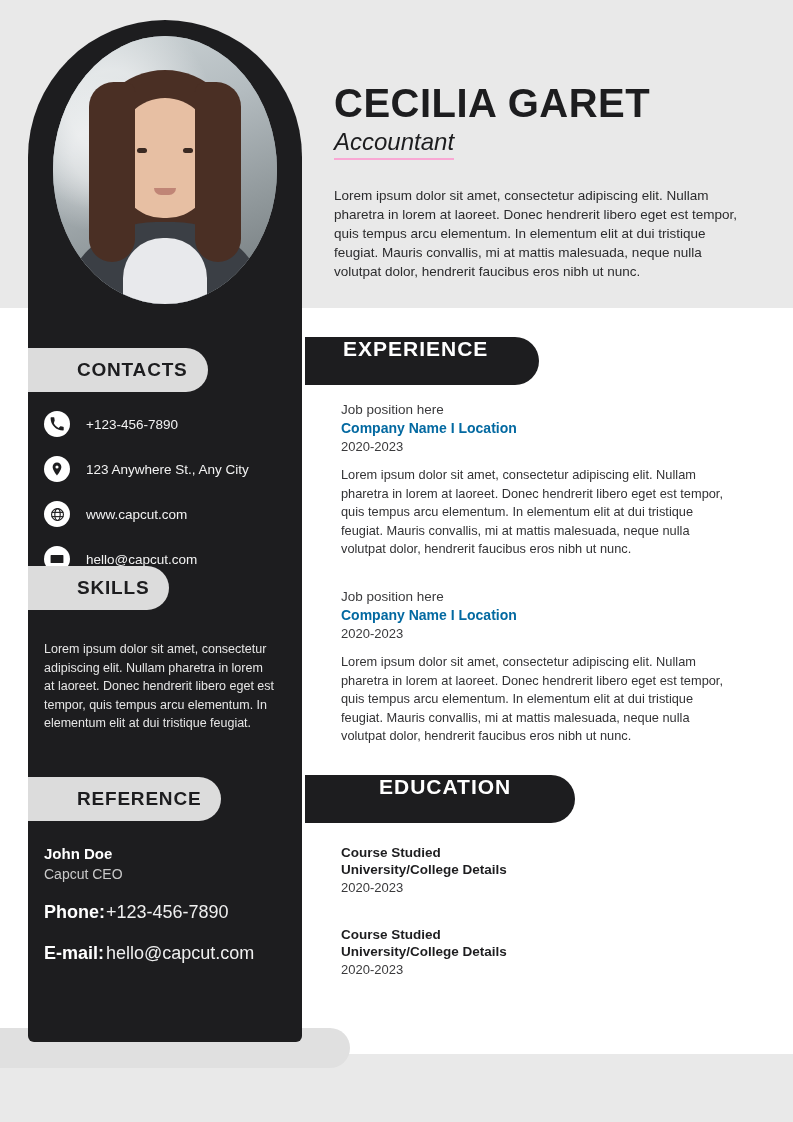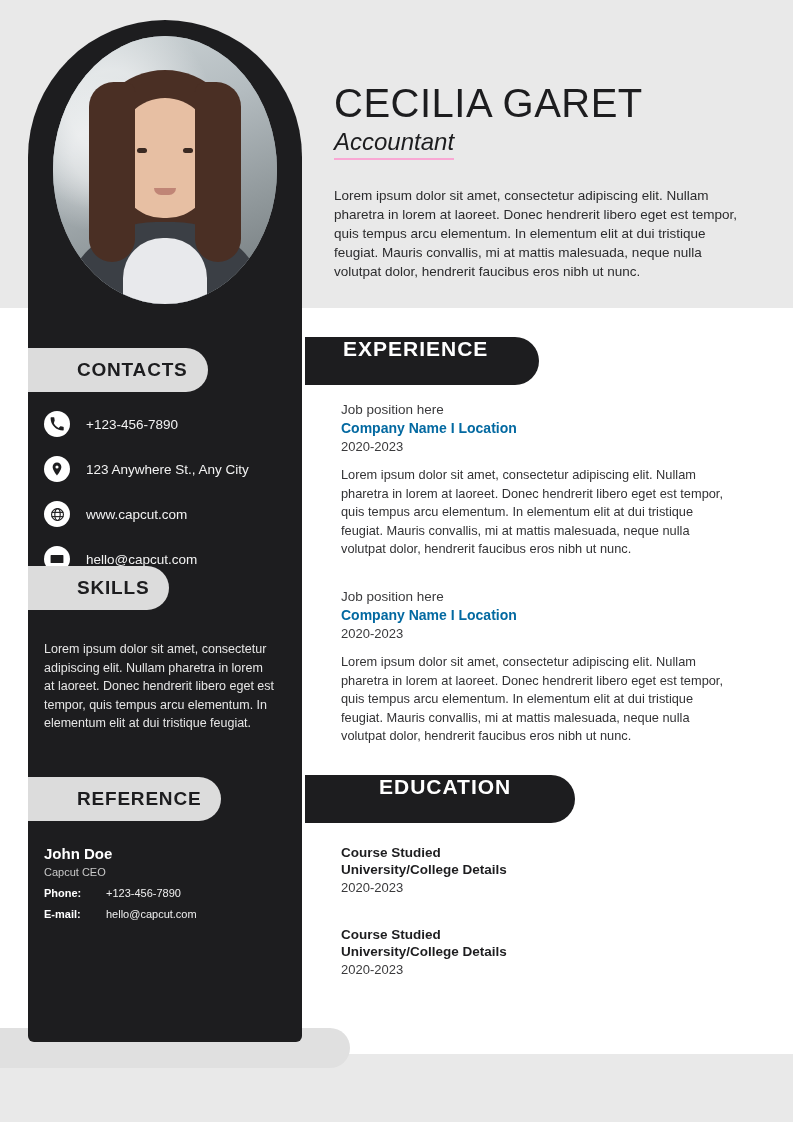--- a/index.html
+++ b/index.html
@@ -171,21 +171,21 @@
   
   .header {
     position: absolute;
     left: 334px;
     top: 82px;
     width: 420px;
     z-index: 3;
   }
   .name {
     font-size: 40px;
-    font-weight: 400;
+    font-weight: 700;
     letter-spacing: 0.5px;
     color: #1d1d1f;
     margin: 0;
     line-height: 1.05;
   }
   .role-wrap {
     display: inline-block;
     border-bottom: 2px solid #f9a8d4;
     margin-top: 4px;
     padding-bottom: 1px;
@@ -297,26 +297,26 @@
     width: 240px;
     z-index: 4;
   }
   .ref-name {
     color: #ffffff;
     font-size: 15px;
     font-weight: 700;
   }
   .ref-title {
     color: #c9c9c9;
-    font-size: 11px;
+    font-size: 14px;
     margin-top: 4px;
   }
   .ref-line {
-    margin-top: 9px;
-    font-size: 11px;
+    margin-top: 20px;
+    font-size: 18px;
     color: #efefef;
     display: flex;
   }
   .ref-label {
     font-weight: 700;
     color: #ffffff;
     width: 62px;
     flex: 0 0 62px;
   }
 

